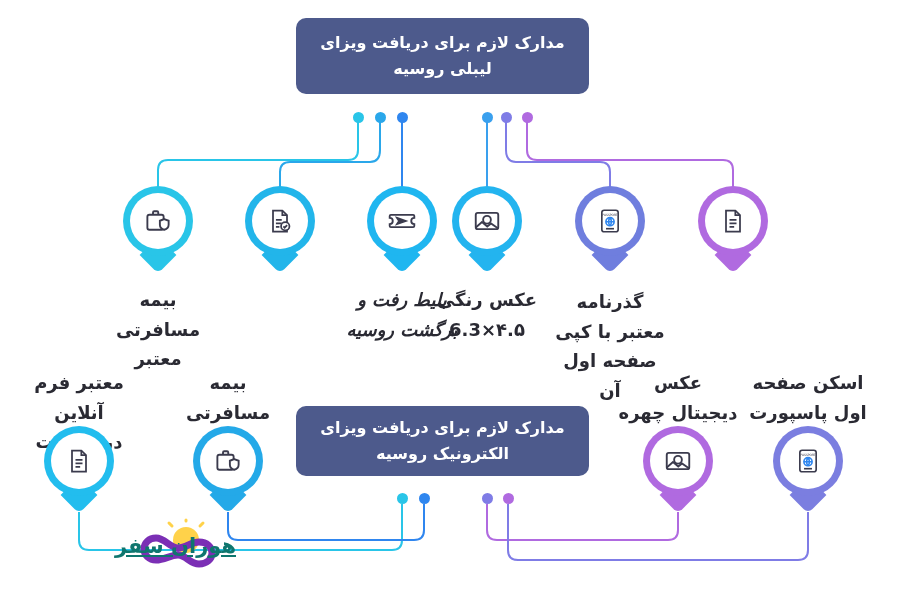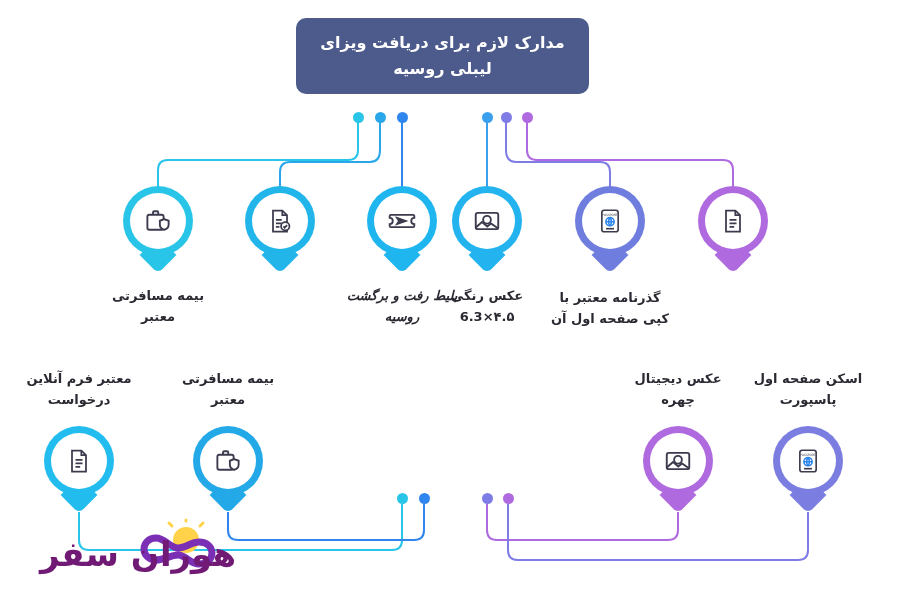--- a/index.html
+++ b/index.html
@@ -45,34 +45,35 @@
   .pin .inner{
     position:absolute;left:7px;top:7px;width:56px;height:56px;border-radius:50%;
     background:#ffffff;display:flex;align-items:center;justify-content:center;
     z-index:2;
   }
   .pin svg{display:block;}
 
   .cap{
     position:absolute;
     text-align:center;
-    font-size:13px;
+    font-size:18px;
     font-weight:bold;
     color:#2a2a33;
     line-height:1.65;
     width:120px;
   }
 
   .dot{position:absolute;width:11px;height:11px;border-radius:50%;}
 
   .logo{position:absolute;left:6px;top:512px;width:238px;height:82px;}
   .logo-text{
     position:absolute;right:8px;top:22px;
-    font-size:34px;font-weight:bold;color:#701a75;
+    font-size:21px;font-weight:bold;color:#0f766e;
     letter-spacing:0px;
+    text-decoration:underline;
   }
 </style>
 </head>
 <body>
 
 <div id="stage">
 
   <svg class="lines" viewBox="0 0 900 600">
 
     <path d="M358 118 L358 150 Q358 160 348 160 L168 160 Q158 160 158 170 L158 188" fill="none" stroke="#29c5e8" stroke-width="2"></path>
@@ -171,20 +172,23 @@
     <div class="body" style="background:#b06ae0;"></div>
     <div class="inner">
       <svg width="28" height="28" viewBox="0 0 24 24" fill="none" stroke="#3b3b4d" stroke-width="1.5">
         <path d="M6 3h8l4 4v14H6z"></path>
         <path d="M14 3v4h4"></path>
         <path d="M9 11h6M9 14h6M9 17h4"></path>
       </svg>
     </div>
   </div>
 
+  <div class="title-box" id="title-bottom">
+    <span>مدارک لازم برای دریافت ویزای الکترونیک روسیه</span>
+  </div>
 
   <div class="dot" style="left:397px;top:493px;background:#29c5e8;"></div>
   <div class="dot" style="left:419px;top:493px;background:#2f86ef;"></div>
   <div class="dot" style="left:482px;top:493px;background:#7f7ce6;"></div>
   <div class="dot" style="left:503px;top:493px;background:#b06ae0;"></div>
 
   <div class="cap" style="left:19px;top:368px;">معتبر فرم آنلاین درخواست</div>
   <div class="cap" style="left:168px;top:368px;">بیمه مسافرتی معتبر</div>
   <div class="cap" style="left:618px;top:368px;">عکس دیجیتال چهره</div>
   <div class="cap" style="left:748px;top:368px;">اسکن صفحه اول پاسپورت</div>

